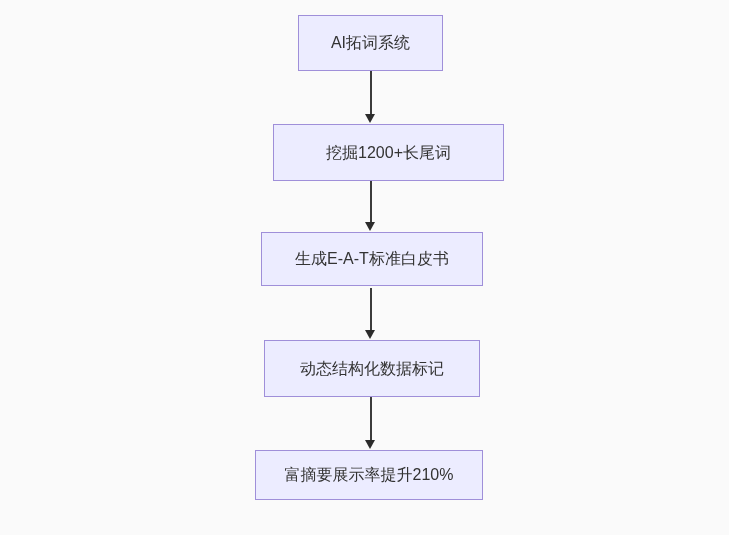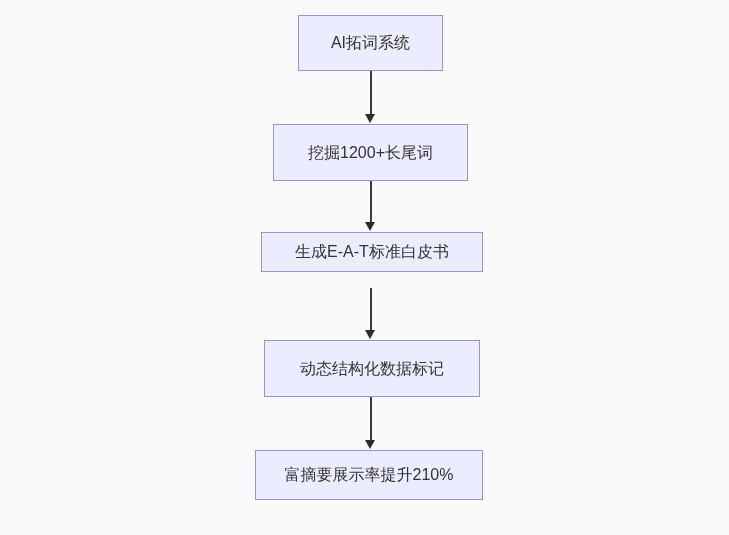--- a/index.html
+++ b/index.html
@@ -24,22 +24,22 @@
     border: 1px solid #9f8fd9;
     display: flex;
     align-items: center;
     justify-content: center;
     color: #333333;
     font-size: 16px;
     line-height: 1.2;
     white-space: nowrap;
   }
   .node-1 { left: 298px; top: 15px;  width: 145px; height: 56px; }
-  .node-2 { left: 273px; top: 124px; width: 195px; height: 57px; }
-  .node-3 { left: 261px; top: 232px; width: 222px; height: 40px; }
+  .node-2 { left: 273px; top: 124px; width: 231px; height: 57px; }
+  .node-3 { left: 261px; top: 232px; width: 222px; height: 54px; }
   .node-4 { left: 264px; top: 340px; width: 216px; height: 57px; }
   .node-5 { left: 255px; top: 450px; width: 228px; height: 50px; }
 
   .flow-edge {
     position: absolute;
     left: 365px;
     width: 11px;
   }
   .edge-1 { top: 71px;  height: 52px; }
   .edge-2 { top: 181px; height: 50px; }

